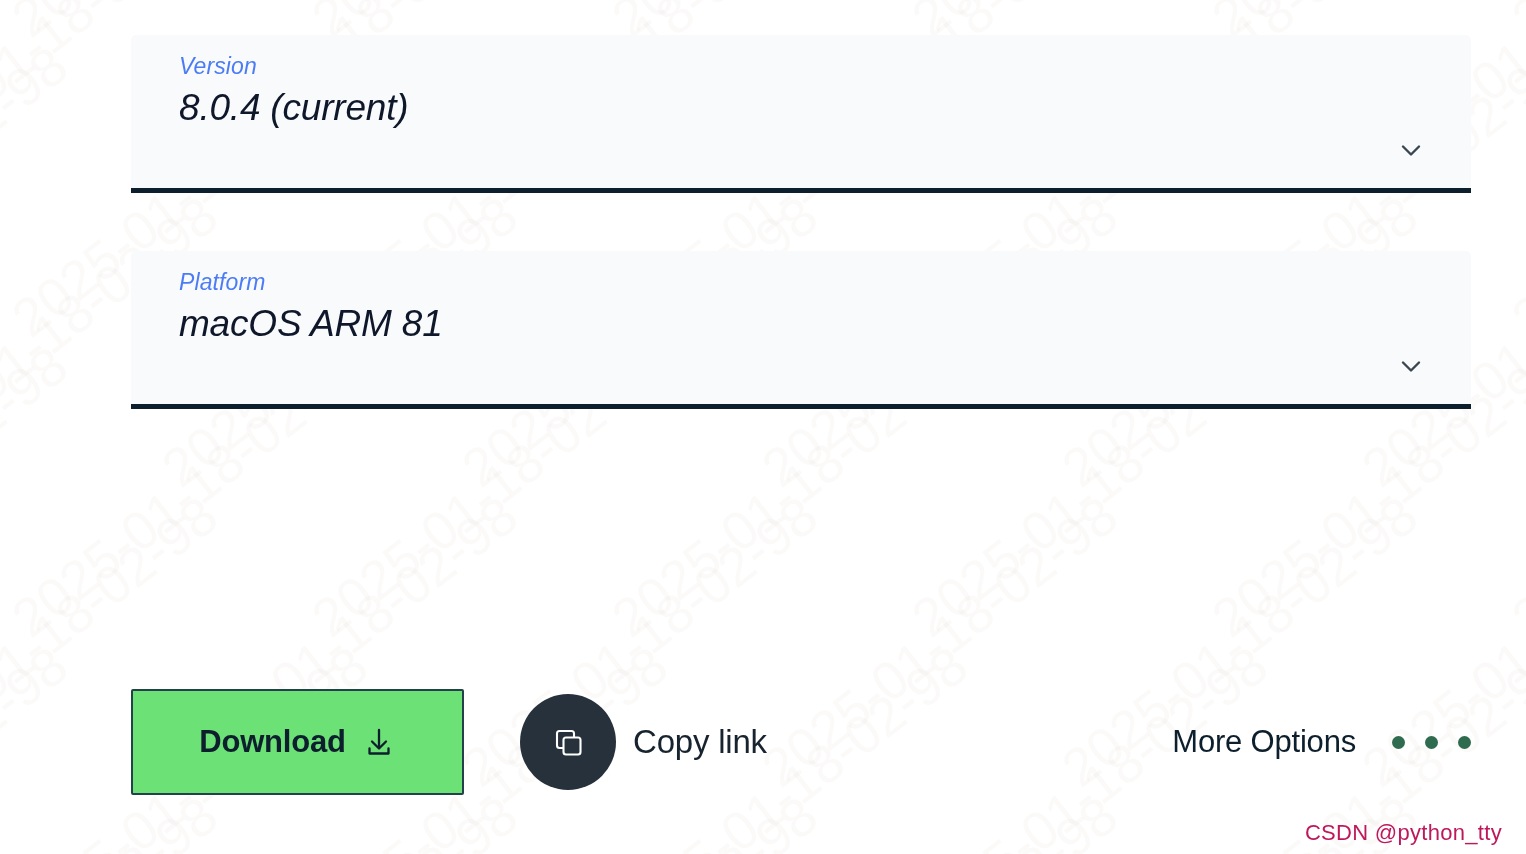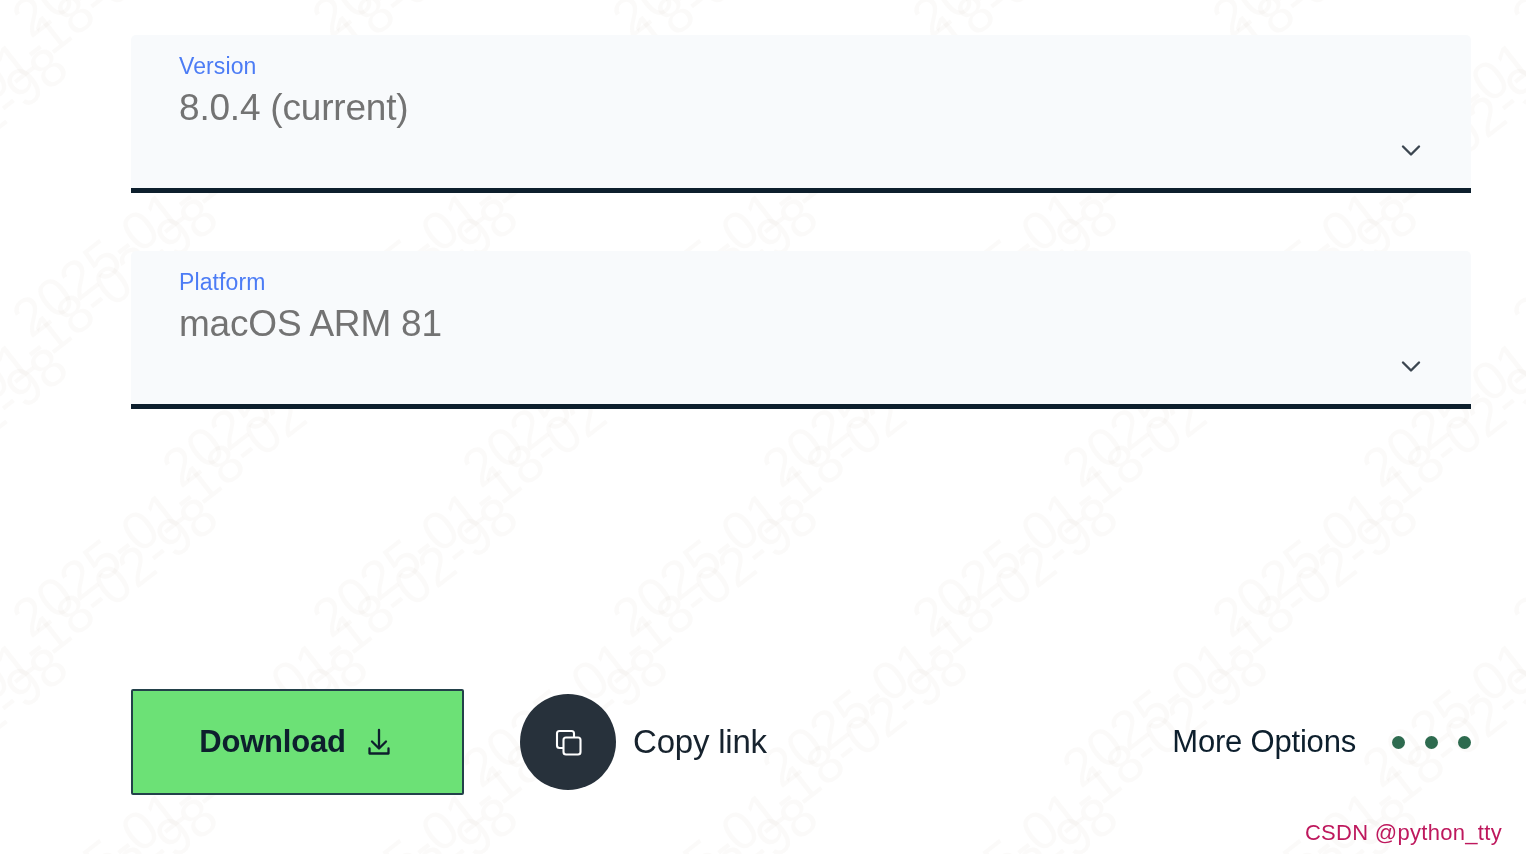--- a/index.html
+++ b/index.html
@@ -50,33 +50,34 @@
     border-top-left-radius: 5px;
     border-top-right-radius: 5px;
     border-bottom: 5px solid #0d1f2d;
     box-sizing: border-box;
   }
   .selector-inner {
     position: relative;
     height: 100%;
     box-sizing: border-box;
     padding: 18px 0 0 48px;
+    font-style: italic;
   }
   .selector-label {
     font-size: 23px;
     font-weight: 400;
     color: #4c7cf5;
     letter-spacing: 0.1px;
     line-height: 1.15;
   }
   .selector-value {
     margin-top: 7px;
     font-size: 37px;
     font-weight: 400;
-    color: #737373;
+    color: #0f172a;
     letter-spacing: -0.2px;
     line-height: 1.2;
   }
   .chevron {
     position: absolute;
     right: 45px;
     width: 30px;
     height: 30px;
   }
   .chevron svg { display: block; width: 30px; height: 30px; }

